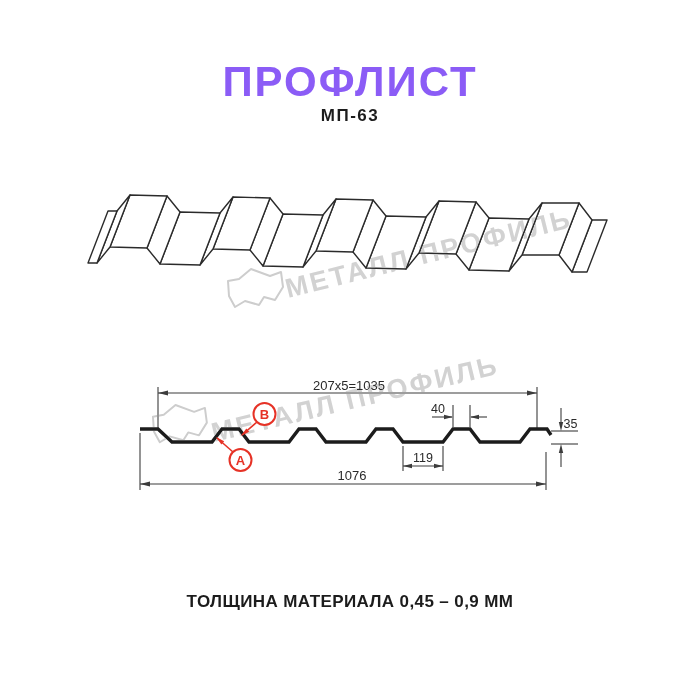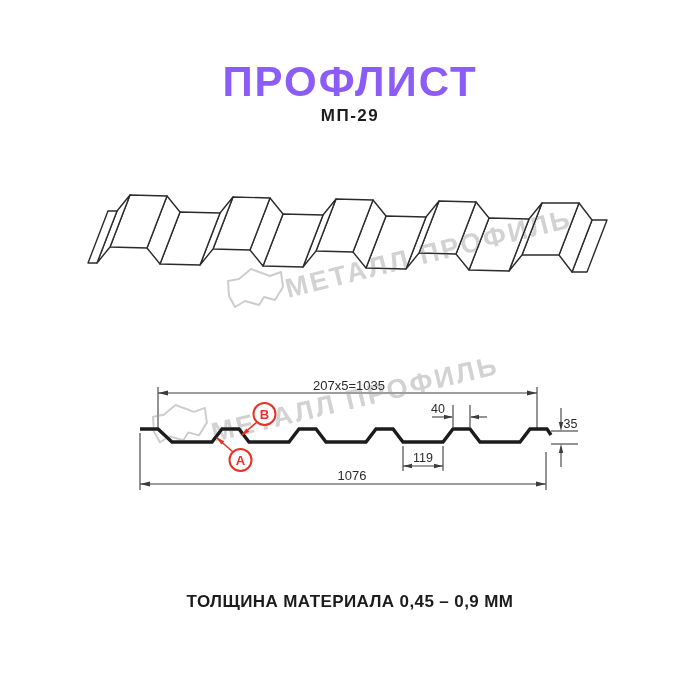--- a/index.html
+++ b/index.html
@@ -33,21 +33,21 @@
   .red-circle{fill:#ffffff;stroke:#e63226;stroke-width:2;}
   .red-letter{font-size:13px;font-weight:700;fill:#e63226;text-anchor:middle;}
   .red-arrow{fill:#e63226;stroke:none;}
 </style>
 </head>
 <body>
 
 <div class="canvas">
 
   <div class="title">ПРОФЛИСТ</div>
-  <div class="subtitle">МП-29</div>
+  <div class="subtitle">МП-63</div>
 
   <svg width="700" height="700" viewBox="0 0 700 700">
 
     <g>
       <path class="face" d="M572,272 L587,272 L607,220 L592,220 Z"></path>
       <path class="face" d="M559,255 L572,272 L592,220 L579,203 Z"></path>
       <path class="face" d="M522,255 L559,255 L579,203 L542,203 Z"></path>
       <path class="face" d="M509,271 L522,255 L542,203 L529,219 Z"></path>
       <path class="face" d="M469,270 L509,271 L529,219 L489,218 Z"></path>
       <path class="face" d="M456,254 L469,270 L489,218 L476,202 Z"></path>

